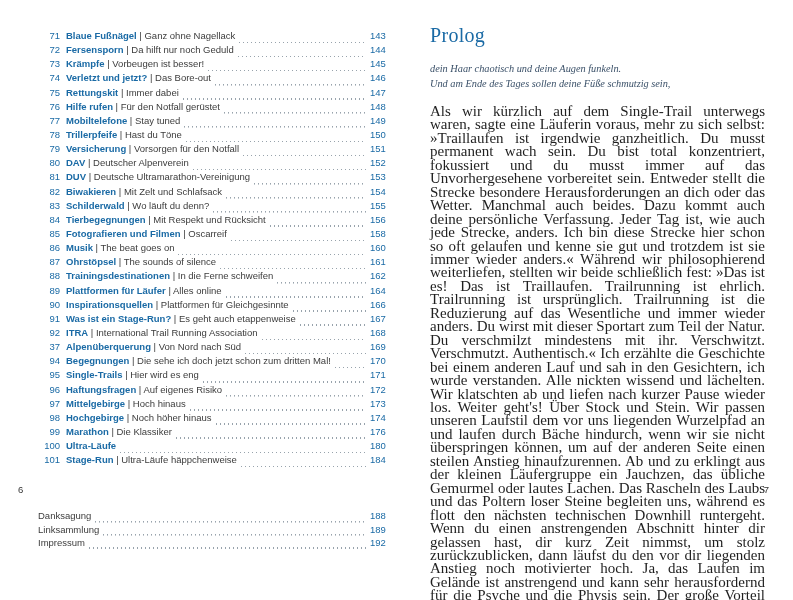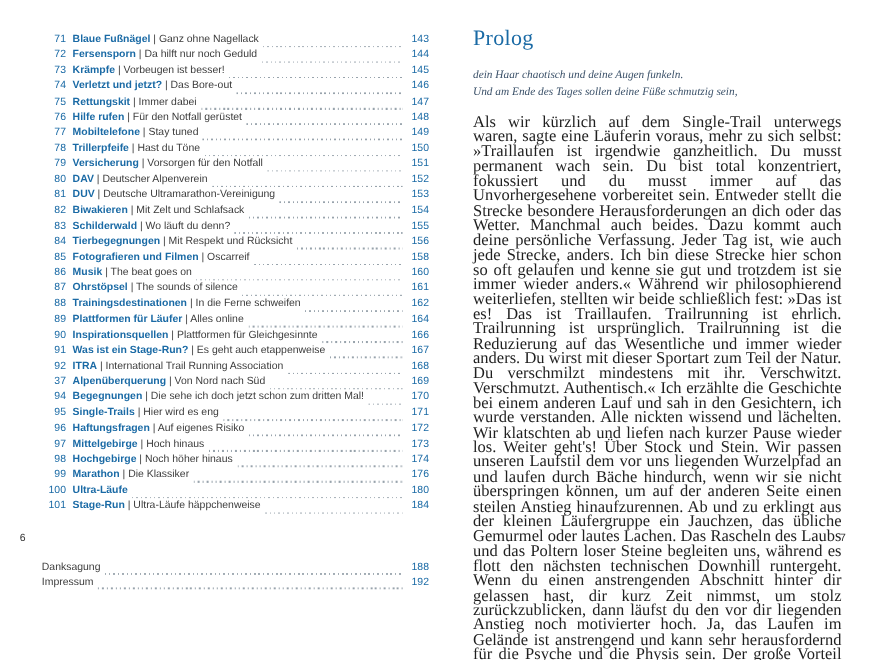--- a/index.html
+++ b/index.html
@@ -21,21 +21,21 @@
     font-size:9.5px; white-space:nowrap; overflow:hidden;
   }
   .toc-num  { flex:none; width:22px; text-align:right; margin-right:6px; color:#1a6aa5; }
   .toc-term { flex:none; color:#1a6aa5; font-weight:bold; }
   .toc-desc { flex:none; color:#3c3c3c; }
   .toc-leader {
     flex:1 1 auto; min-width:6px; height:10px; margin:0 4px; align-self:flex-end;
     background-image:repeating-linear-gradient(to right,#98a3ac 0 1.3px,transparent 1.3px 4px);
     background-repeat:repeat-x; background-position:left bottom; background-size:100% 1.6px;
   }
-  .toc-page { flex:none; min-width:20px; text-align:right; color:#1a6aa5; }
+  .toc-page { flex:none; min-width:20px; color:#1a6aa5; }
 
   .backmatter { margin-top:42px; }
   .backmatter .toc-row { height:13.2px; line-height:13.2px; }
   .bm-term { flex:none; color:#3c3c3c; }
 
   
   .chapter-title {
     font-family:"Liberation Serif", serif;
     font-size:20px; font-weight:normal;
     color:#1a6aa5; letter-spacing:0.3px;
@@ -280,20 +280,25 @@
           <span class="toc-desc">&nbsp;| Ultra-Läufe häppchenweise</span>
           <span class="toc-leader"></span>
           <span class="toc-page">184</span>
         </div>
       </div>
     <div id="backmatter-list" class="backmatter">
         <div class="toc-row">
           <span class="bm-term">Danksagung</span>
           <span class="toc-leader"></span>
           <span class="toc-page">188</span>
+        </div>
+        <div class="toc-row">
+          <span class="bm-term">Linksammlung</span>
+          <span class="toc-leader"></span>
+          <span class="toc-page">189</span>
         </div>
         <div class="toc-row">
           <span class="bm-term">Impressum</span>
           <span class="toc-leader"></span>
           <span class="toc-page">192</span>
         </div>
       </div>
     <div class="folio folio-left">6</div>
   </div>
 

